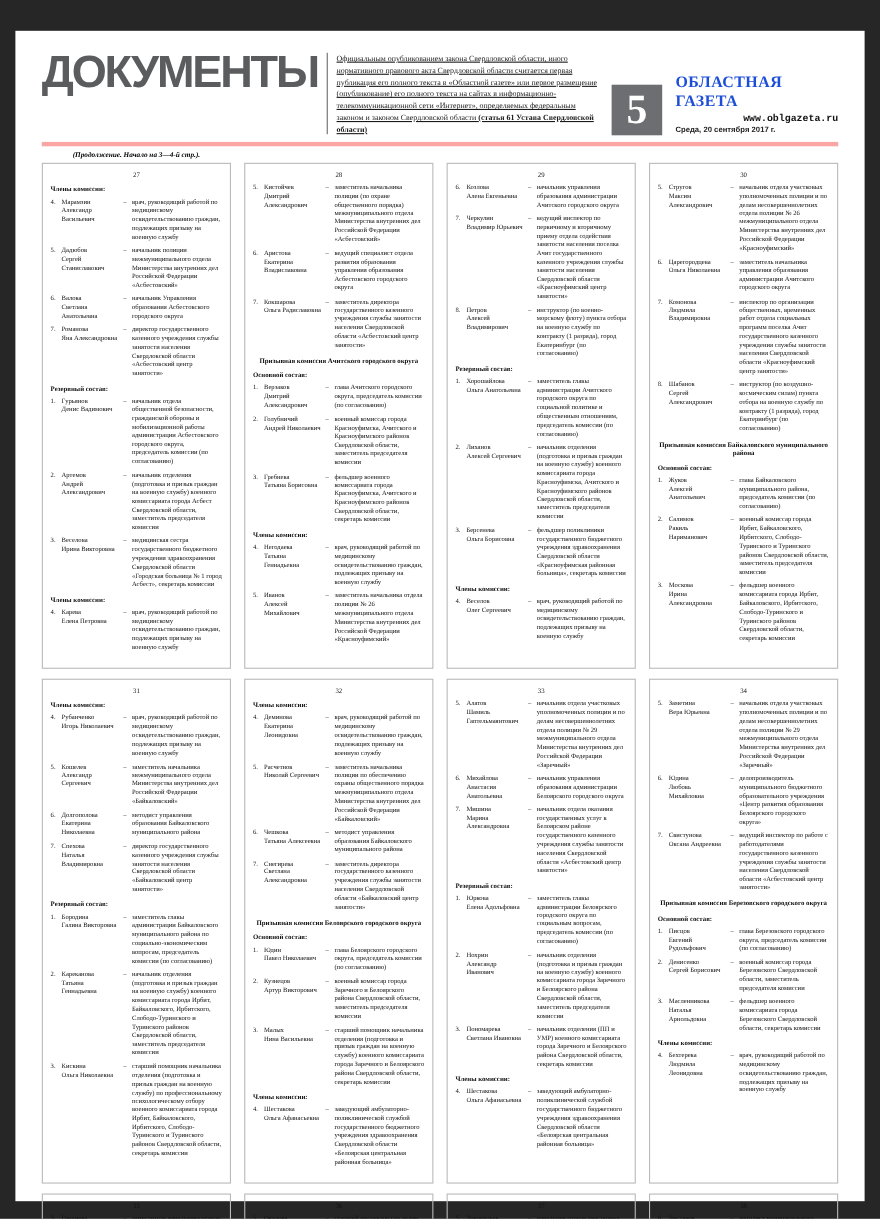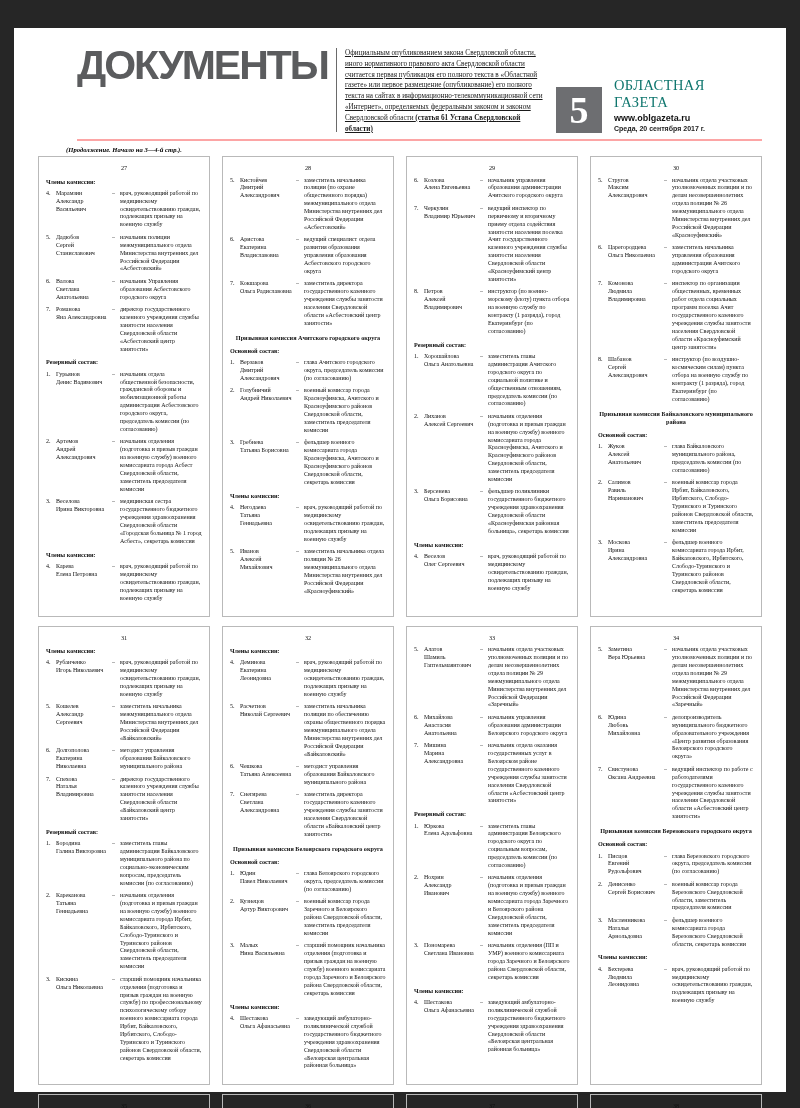--- a/index.html
+++ b/index.html
@@ -1,27 +1,27 @@
 <!DOCTYPE html>
 <html><head>
 <meta charset="utf-8">
 <style>
   html,body{margin:0;padding:0;}
   body{width:800px;height:1108px;background:#262626;position:relative;font-family:"Liberation Serif",serif;}
   .page{position:absolute;left:14px;top:28px;width:772px;height:1064px;background:#ffffff;box-sizing:border-box;padding:12px 24px 0 24px;}
   
-  .masthead{display:flex;align-items:stretch;border-bottom:2px solid #fca5a5;padding-bottom:5px;margin-left:39px;}
+  .masthead{display:flex;align-items:stretch;border-bottom:4px solid #fca5a5;padding-bottom:5px;}
   .m-title{font-family:"Liberation Sans",sans-serif;font-weight:800;font-size:41px;line-height:0.95;color:#5b5c5e;letter-spacing:-2px;flex:none;padding-top:6px;}
   .m-div{width:1px;background:#6a6a6a;margin:8px 8px 2px 8px;flex:none;}
   .m-disclaimer{flex:1;font-size:7.2px;line-height:1.5;color:#1a1a1a;padding-top:8px;padding-right:8px;text-decoration:underline;}
   .m-disclaimer b{font-weight:700;}
   .m-pageno{flex:none;width:46px;height:46px;background:#6d6e71;color:#ffffff;display:flex;align-items:center;justify-content:center;font-size:38px;font-weight:700;align-self:flex-end;margin-bottom:1px;}
   .m-right{flex:none;width:148px;padding-left:12px;align-self:flex-end;padding-bottom:2px;}
-  .m-brand{font-size:14.5px;font-weight:400;letter-spacing:0.4px;color:#0f766e;}
-  .m-site{font-family:Liberation Sans, sans-serif;font-size:9px;font-weight:700;color:#111;margin-top:2px;}
+  .m-brand{font-size:14.5px;font-weight:700;letter-spacing:0.4px;color:#1d4ed8;}
+  .m-site{font-family:Liberation Mono, monospace;font-size:9px;font-weight:700;color:#111;margin-top:2px;text-align:right;}
   .m-date{font-family:"Liberation Sans",sans-serif;font-size:7px;color:#222;margin-top:2px;font-weight:700;}
   
   .cont-top{width:172px;text-align:center;font-size:6.6px;font-weight:700;font-style:italic;margin:5px 0 3px 0;}
   
   .grid{display:grid;grid-template-columns:repeat(4,1fr);column-gap:12px;row-gap:9px;}
   .block{border:1px solid #b9b9b9;padding:7px 7px 9px 7px;box-sizing:border-box;font-size:6px;line-height:1.32;color:#111;}
   .block-num{text-align:center;font-size:6.2px;margin-bottom:4px;}
   .sec{font-weight:700;font-size:6.2px;margin:5px 0 4px 0;}
   .ctitle{font-weight:700;font-size:6.2px;text-align:center;margin:6px 1px 4px 1px;}
   .entry{display:flex;margin-bottom:4.5px;}

